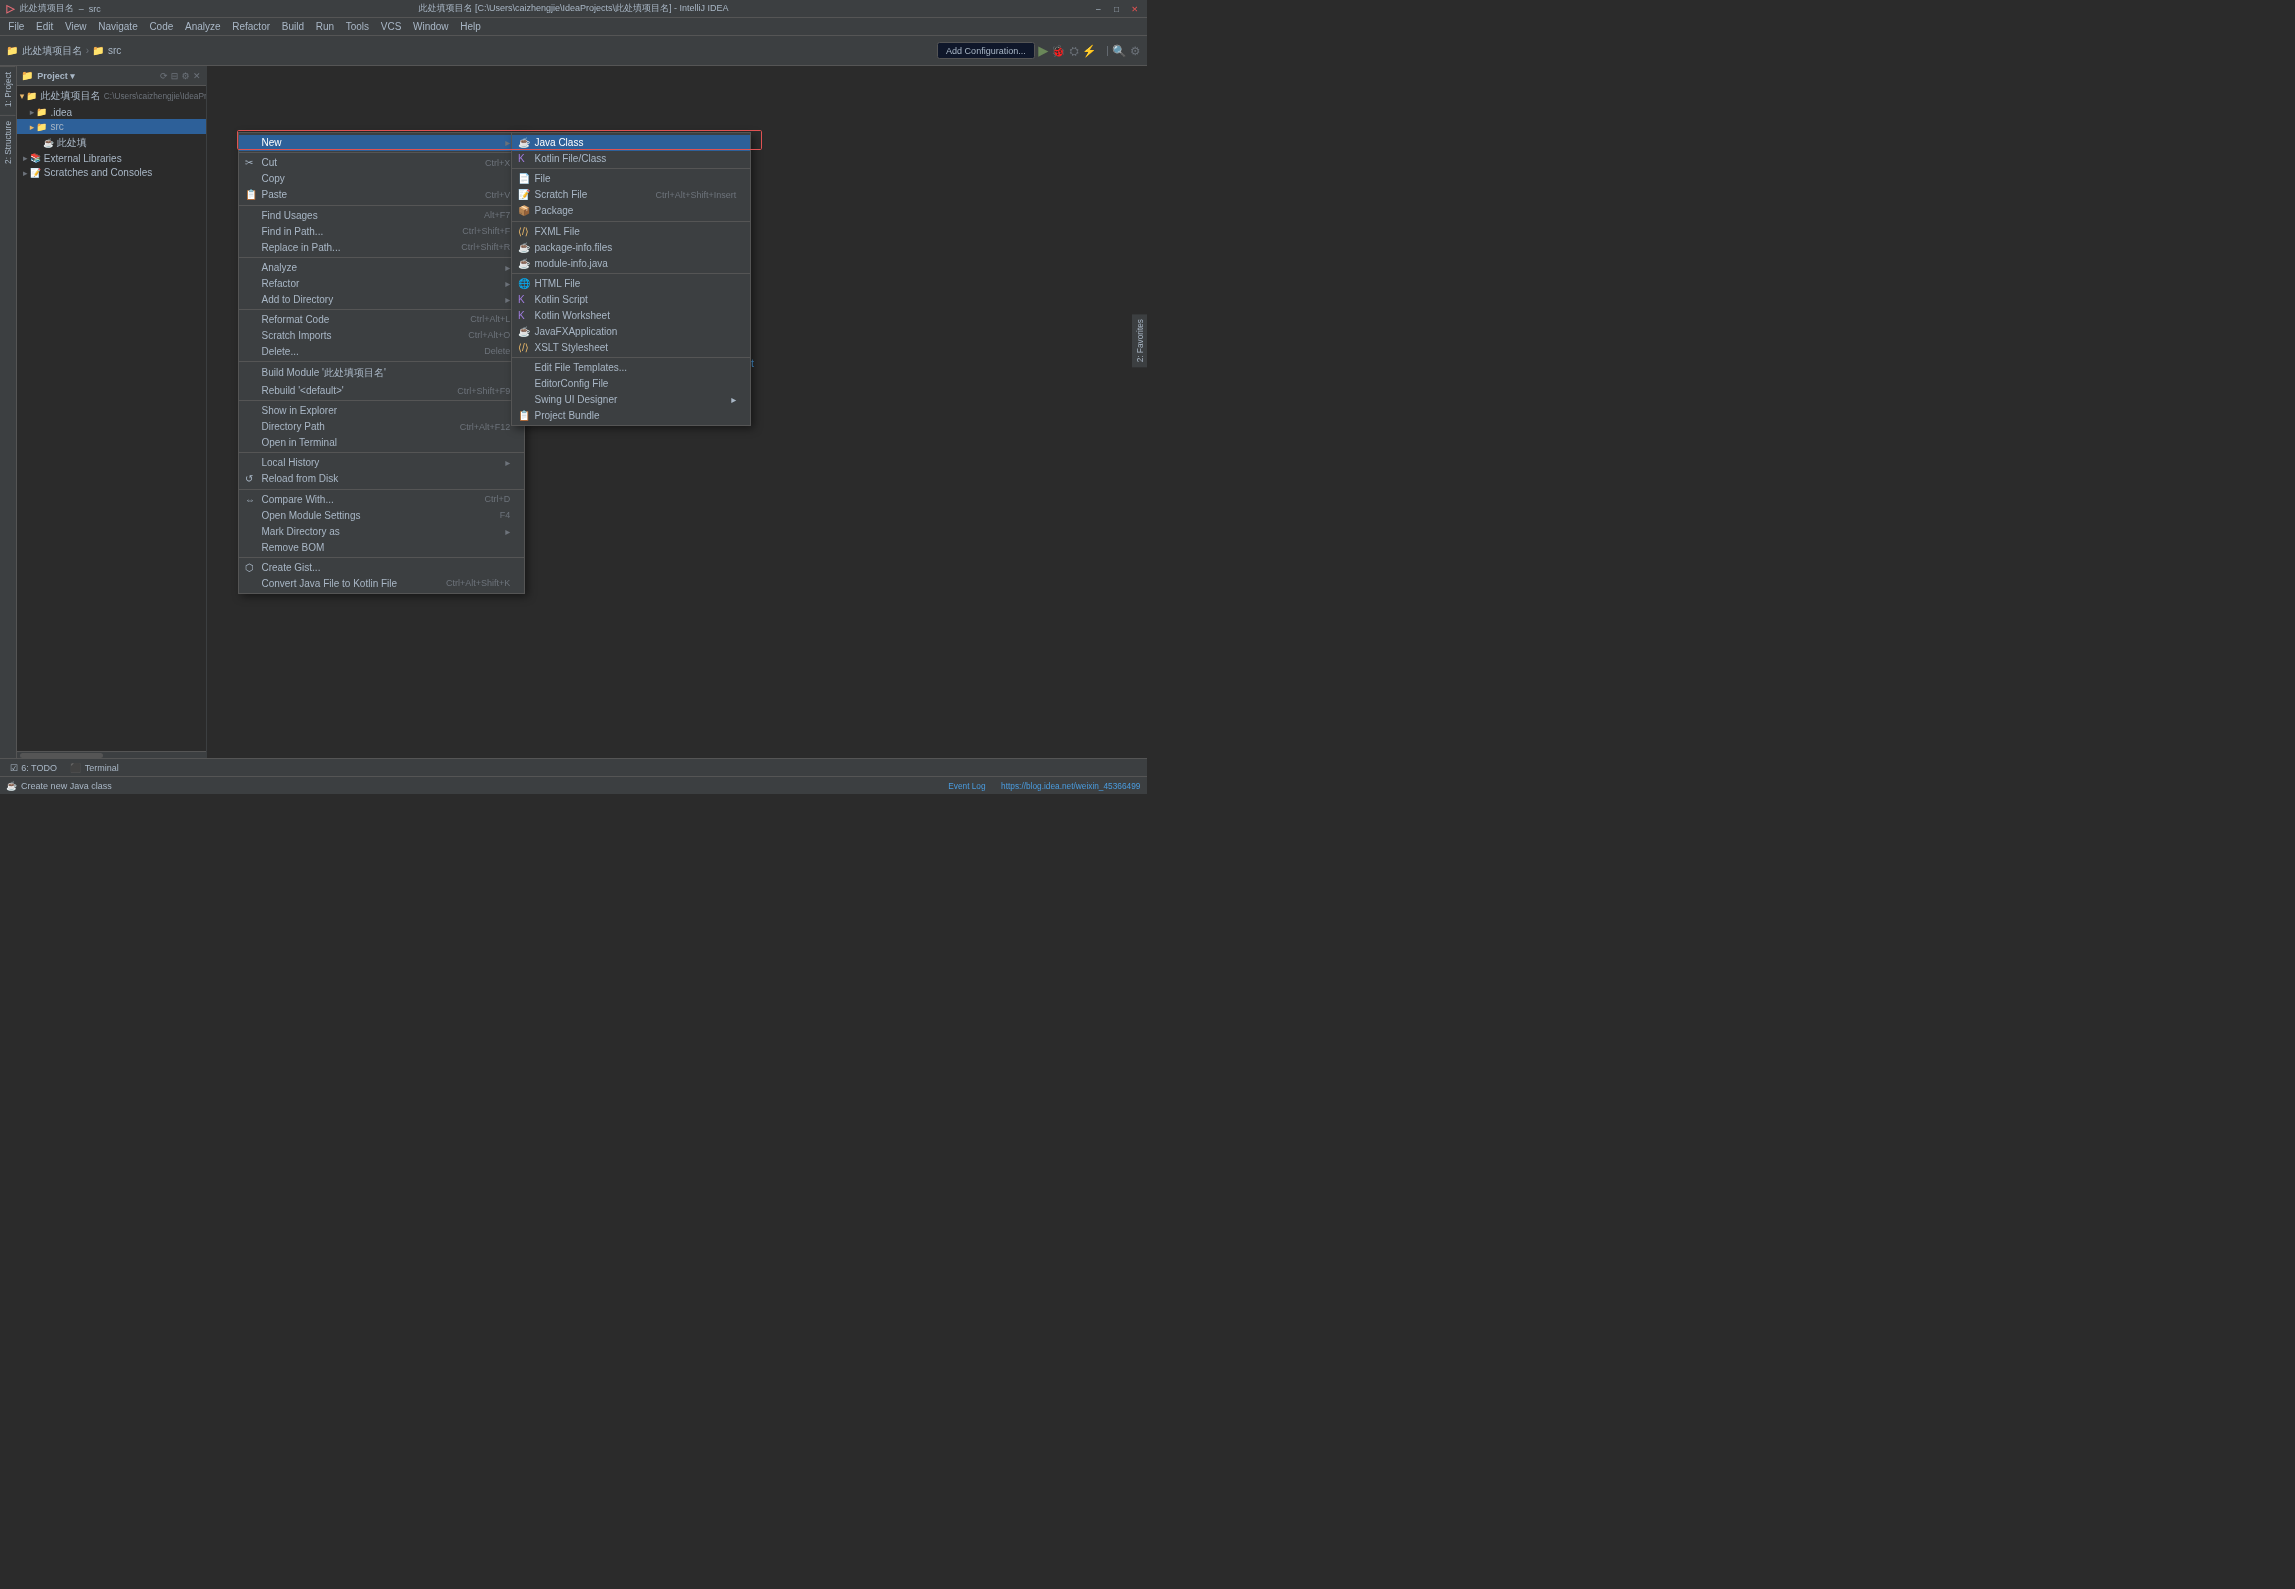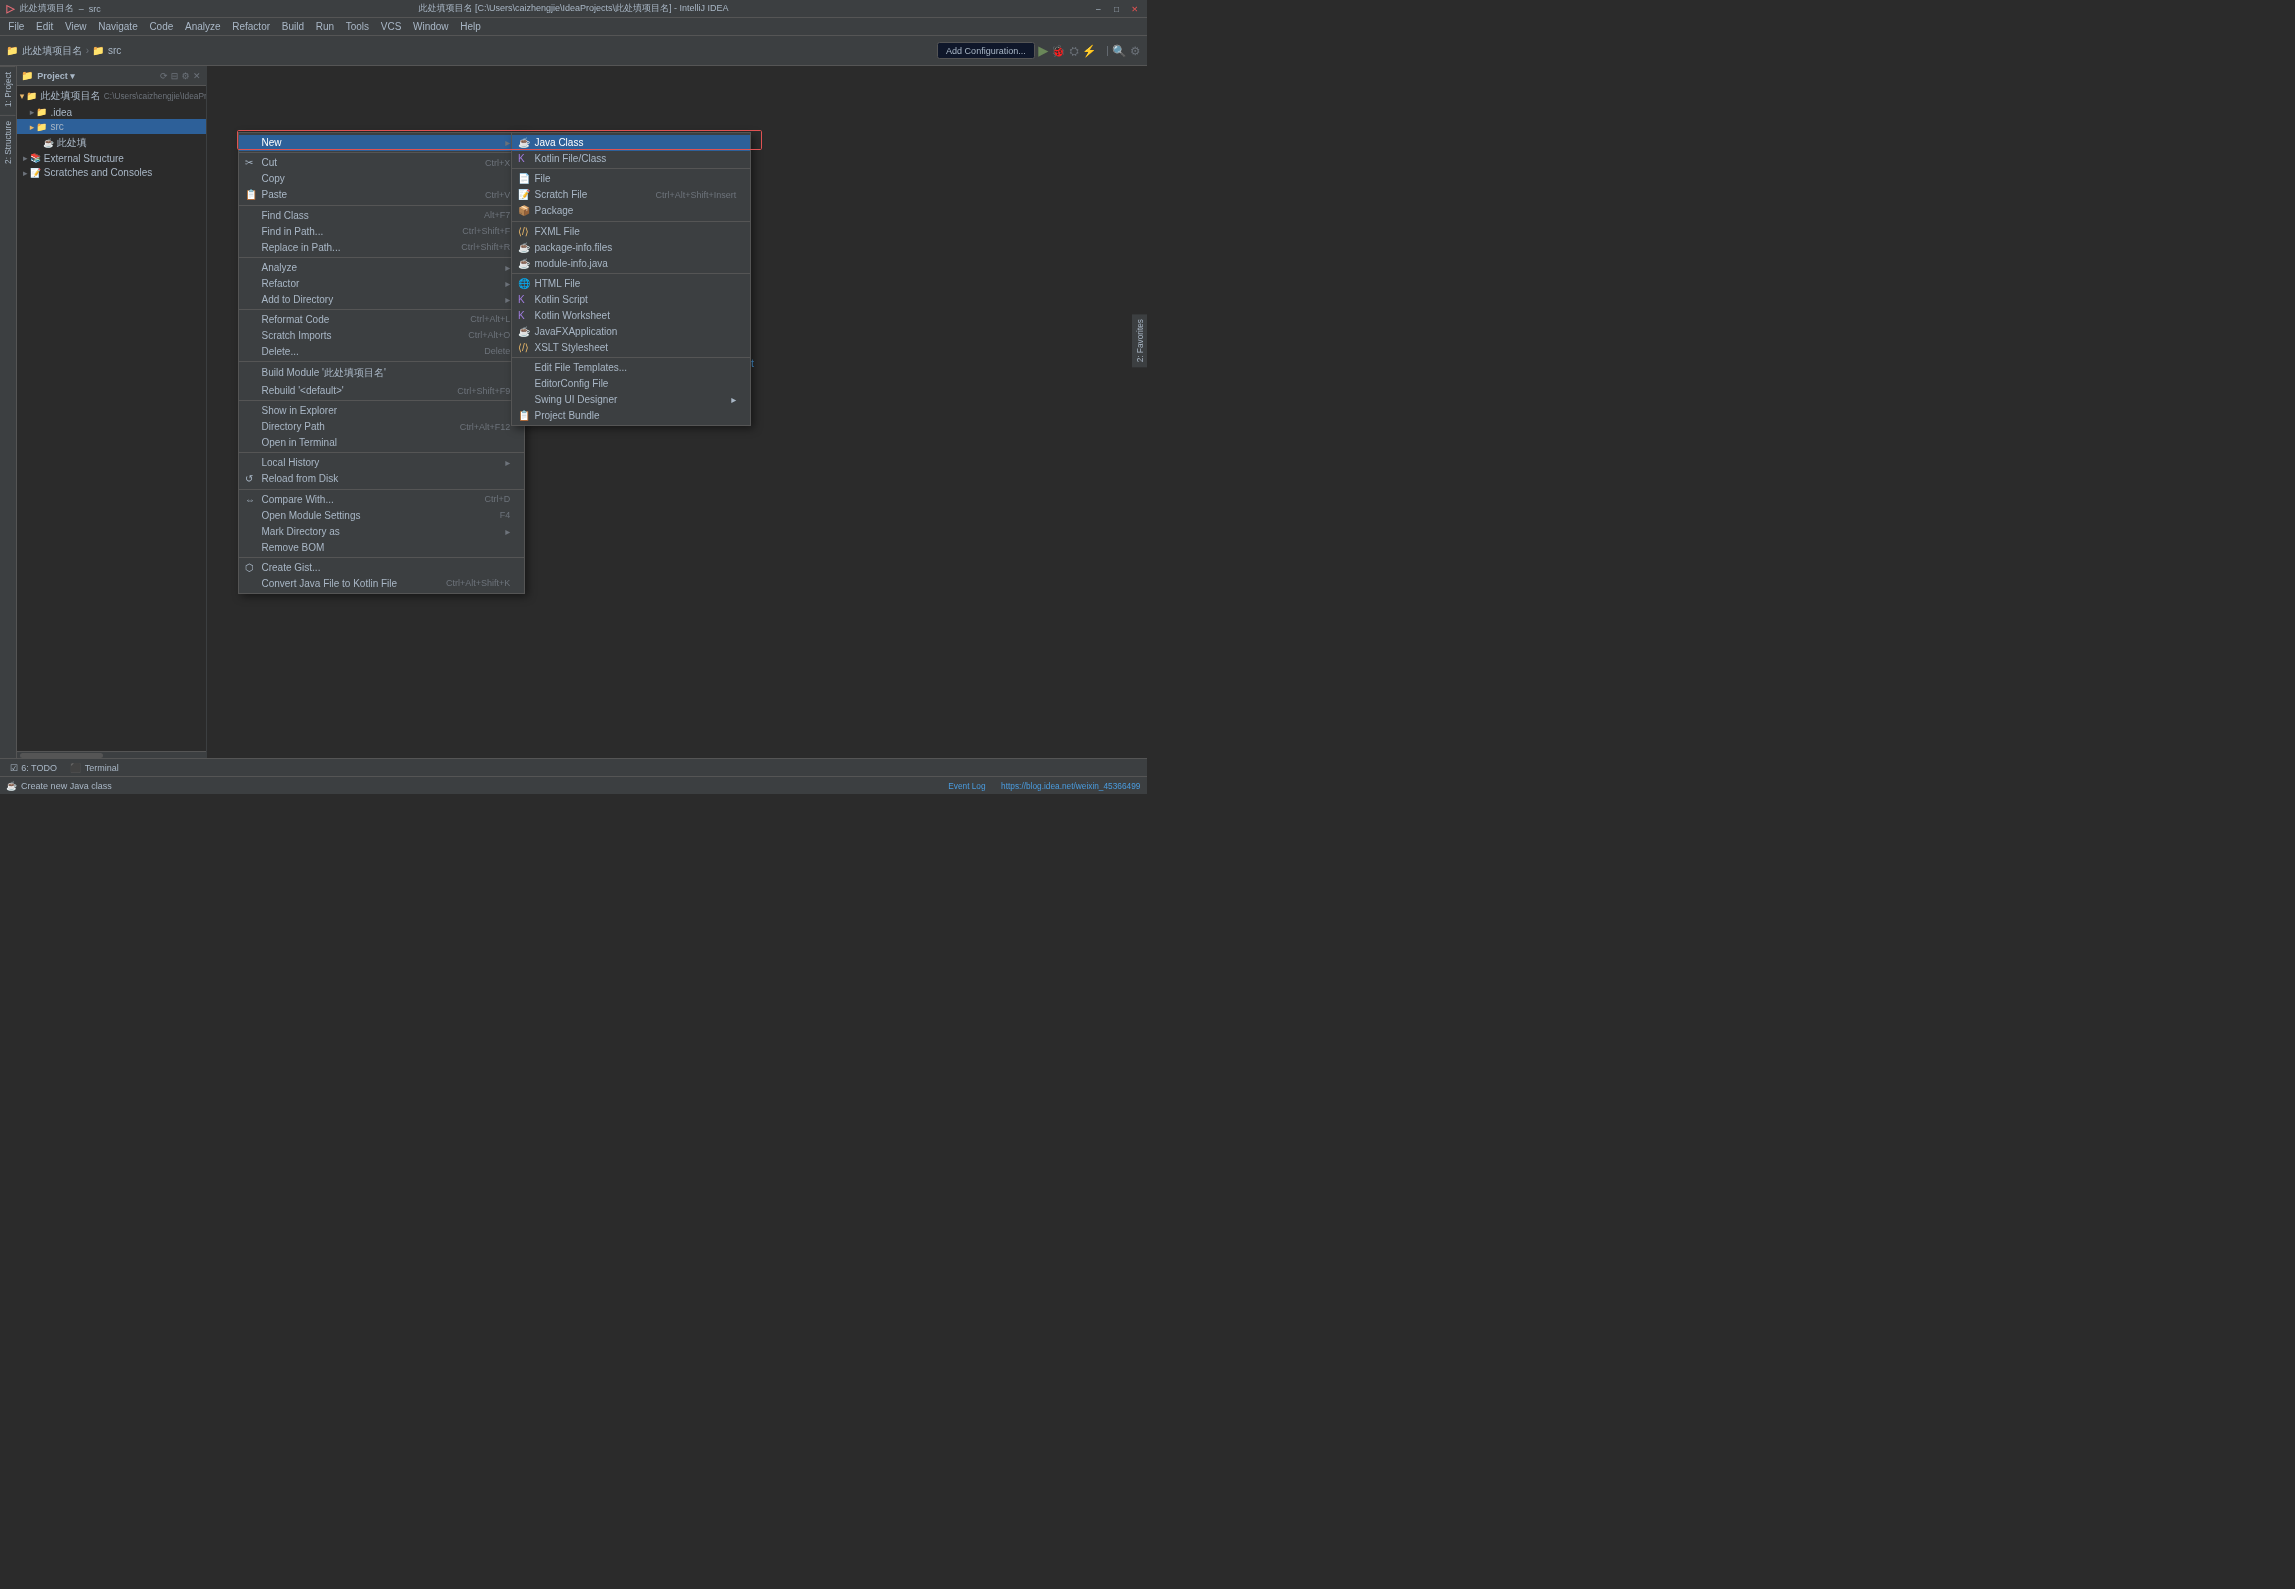--- a/index.html
+++ b/index.html
@@ -424,21 +424,21 @@
         <span class="tree-icon folder-icon" style="color:#5f9ea0;">📁</span>
         <span>src</span>
       </div>
       <div class="tree-item" style="padding-left:26.5px;">
         <span class="tree-icon java-icon">☕</span>
         <span>此处填</span>
       </div>
       <div class="tree-item" style="padding-left:6.6px;">
         <span class="tree-icon" style="color:#6d737b;">▸</span>
         <span class="tree-icon">📚</span>
-        <span>External Structure</span>
+        <span>External Libraries</span>
       </div>
       <div class="tree-item" style="padding-left:6.6px;">
         <span class="tree-icon" style="color:#6d737b;">▸</span>
         <span class="tree-icon">📝</span>
         <span>Scratches and Consoles</span>
       </div>
     </div>
     <div class="scrollbar-area">
       <div class="scrollbar-thumb"></div>
     </div>
@@ -465,21 +465,21 @@
       <div class="ctx-item">
         <span>Copy</span>
       </div>
       <div class="ctx-item">
         <span class="icon-left">📋</span>
         <span>Paste</span>
         <span class="shortcut">Ctrl+V</span>
       </div>
       <div class="ctx-separator"></div>
       <div class="ctx-item">
-        <span>Find Class</span>
+        <span>Find Usages</span>
         <span class="shortcut">Alt+F7</span>
       </div>
       <div class="ctx-item">
         <span>Find in Path...</span>
         <span class="shortcut">Ctrl+Shift+F</span>
       </div>
       <div class="ctx-item">
         <span>Replace in Path...</span>
         <span class="shortcut">Ctrl+Shift+R</span>
       </div>

